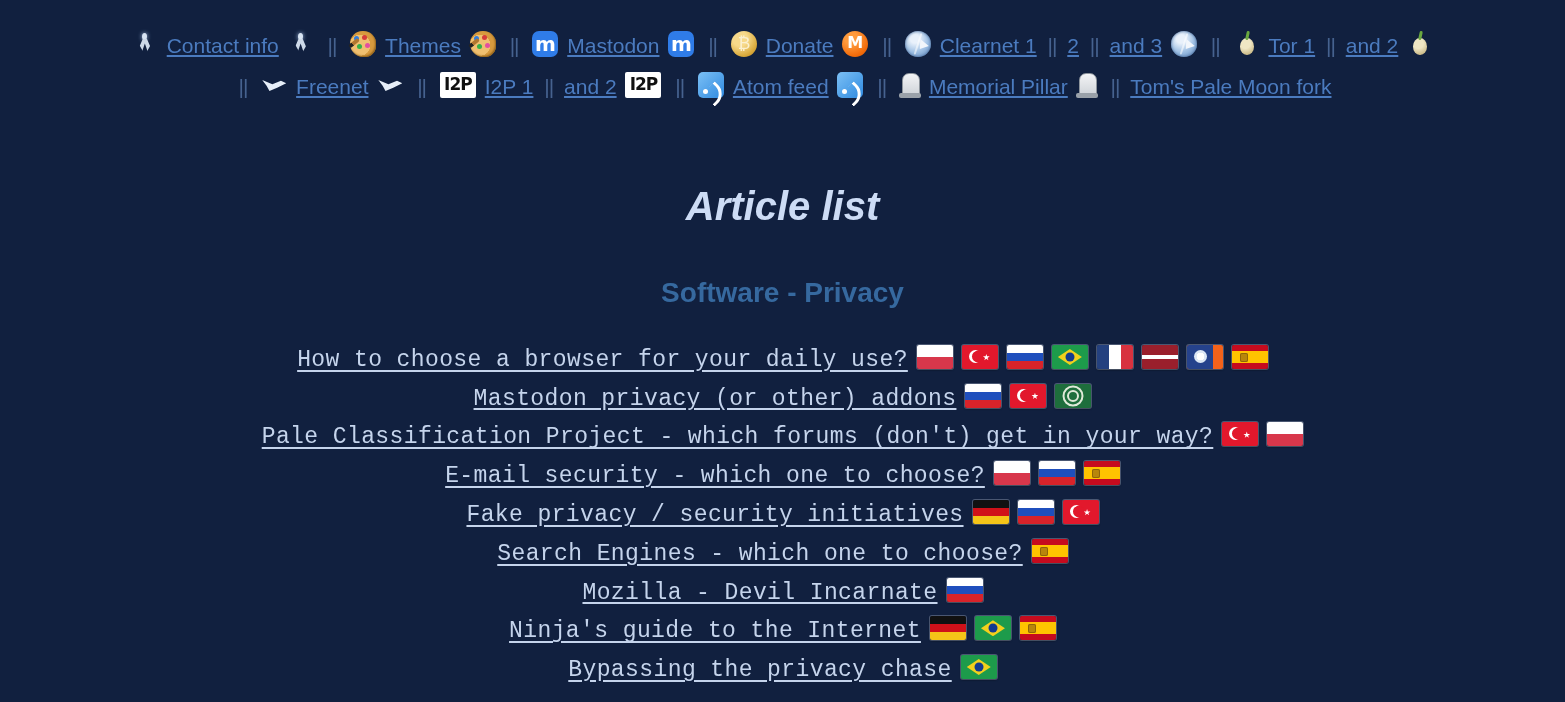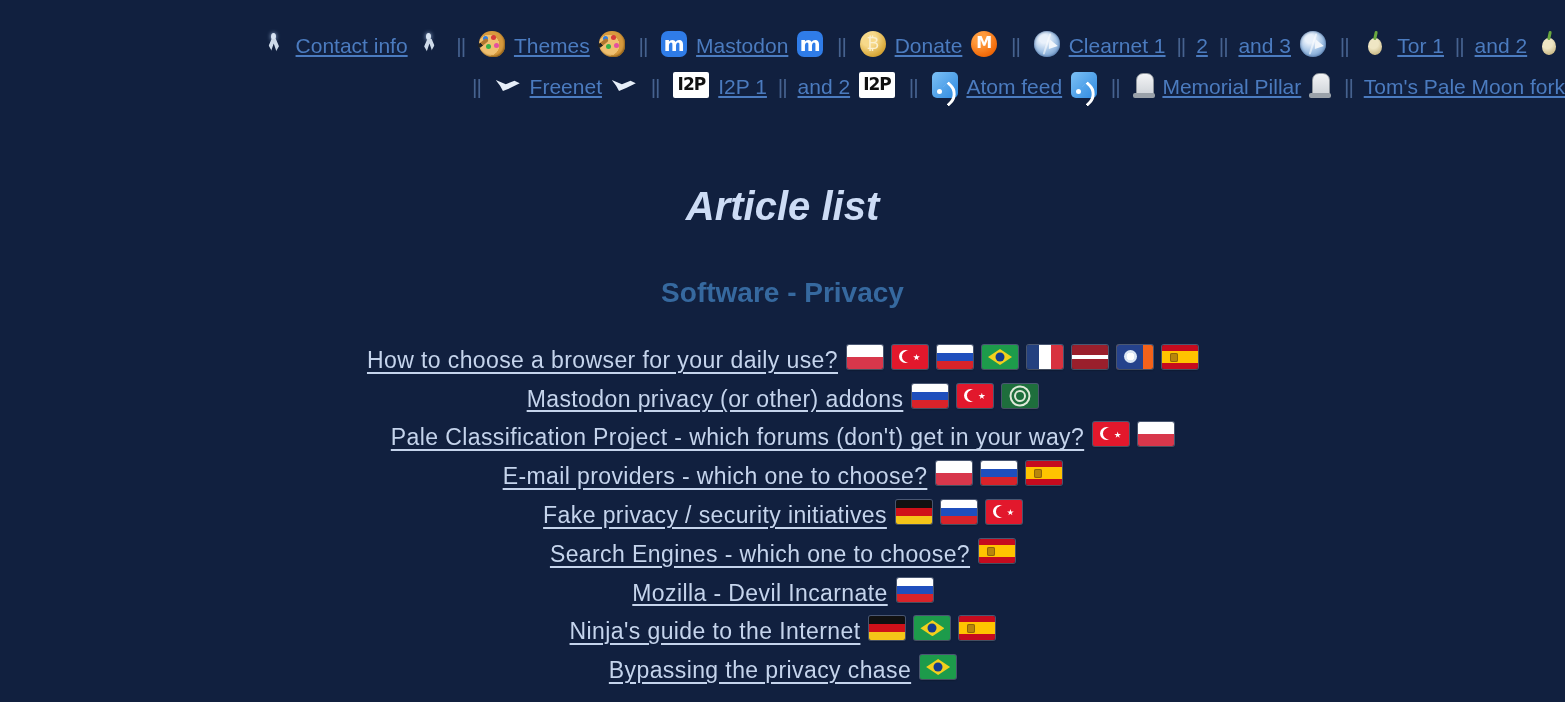--- a/index.html
+++ b/index.html
@@ -18,21 +18,21 @@
   #nav {
     padding-top: 24px;
     text-align: center;
     line-height: 39px;
     font-size: 21px;
     white-space: normal;
   }
   .navline {
     display: block;
     width: 100%;
-    text-align: right;
+    text-align: center;
   }
   .navlink {
     color: #4b7bbf;
     text-decoration: underline;
     text-underline-offset: 2px;
     cursor: pointer;
     font-size: 21px;
     vertical-align: middle;
   }
   .sep {
@@ -293,21 +293,21 @@
     margin-top: 31px;
     text-align: center;
   }
   .article-row {
     display: block;
     text-align: center;
     line-height: 38px;
     white-space: nowrap;
   }
   .article-link {
-    font-family: Liberation Sans, sans-serif;
+    font-family: Liberation Mono, monospace;
     font-size: 23px;
     color: #c5d4ec;
     text-decoration: underline;
     text-underline-offset: 4px;
     cursor: pointer;
     vertical-align: middle;
     letter-spacing: .4px;
   }
   
   .flag {
@@ -439,19 +439,19 @@
   <span class="navline" id="nav-line-2"><span class="sep">||</span> <span class="ico ico-freenet"></span> <span class="navlink">Freenet</span> <span class="ico ico-freenet"></span> <span class="sep">||</span> <span class="ico ico-i2p"></span> <span class="navlink">I2P 1</span> <span class="sep">||</span> <span class="navlink">and 2</span> <span class="ico ico-i2p"></span> <span class="sep">||</span> <span class="ico ico-rss"></span> <span class="navlink">Atom feed</span> <span class="ico ico-rss"></span> <span class="sep">||</span> <span class="ico ico-pillar"></span> <span class="navlink">Memorial Pillar</span> <span class="ico ico-pillar"></span> <span class="sep">||</span> <span class="navlink">Tom's Pale Moon fork</span> </span>
 </div>
 
 <h1 id="page-title">Article list</h1>
 <h2 id="section-title">Software - Privacy</h2>
 
 <div id="articles">
     <div class="article-row"><span class="article-link">How to choose a browser for your daily use?</span><span class="flag f-pl"></span><span class="flag f-tr"><span class="f-tr-star"></span></span><span class="flag f-ru"></span><span class="flag f-br"></span><span class="flag f-fr"></span><span class="flag f-lv"></span><span class="flag f-mm"></span><span class="flag f-es"></span></div>
     <div class="article-row"><span class="article-link">Mastodon privacy (or other) addons</span><span class="flag f-ru"></span><span class="flag f-tr"><span class="f-tr-star"></span></span><span class="flag f-al"></span></div>
     <div class="article-row"><span class="article-link">Pale Classification Project - which forums (don't) get in your way?</span><span class="flag f-tr"><span class="f-tr-star"></span></span><span class="flag f-pl"></span></div>
-    <div class="article-row"><span class="article-link">E-mail providers - which one to choose?</span><span class="flag f-pl"></span><span class="flag f-ru"></span><span class="flag f-es"></span></div>
+    <div class="article-row"><span class="article-link">E-mail security - which one to choose?</span><span class="flag f-pl"></span><span class="flag f-ru"></span><span class="flag f-es"></span></div>
     <div class="article-row"><span class="article-link">Fake privacy / security initiatives</span><span class="flag f-de"></span><span class="flag f-ru"></span><span class="flag f-tr"><span class="f-tr-star"></span></span></div>
     <div class="article-row"><span class="article-link">Search Engines - which one to choose?</span><span class="flag f-es"></span></div>
     <div class="article-row"><span class="article-link">Mozilla - Devil Incarnate</span><span class="flag f-ru"></span></div>
     <div class="article-row"><span class="article-link">Ninja's guide to the Internet</span><span class="flag f-de"></span><span class="flag f-br"></span><span class="flag f-es"></span></div>
     <div class="article-row"><span class="article-link">Bypassing the privacy chase</span><span class="flag f-br"></span></div>
   </div>
 
 </body></html>

